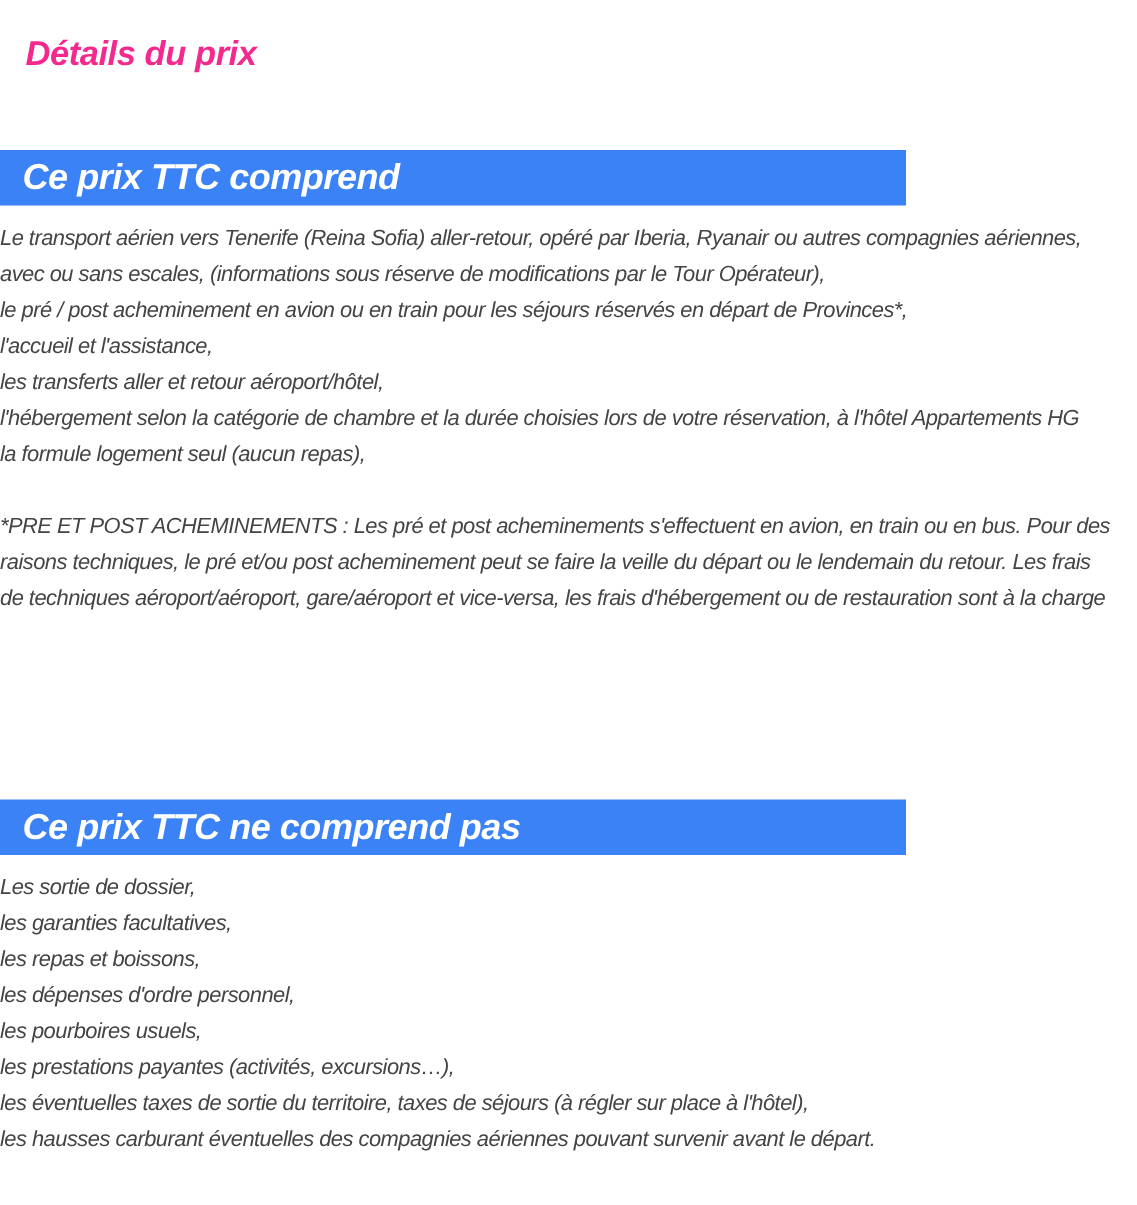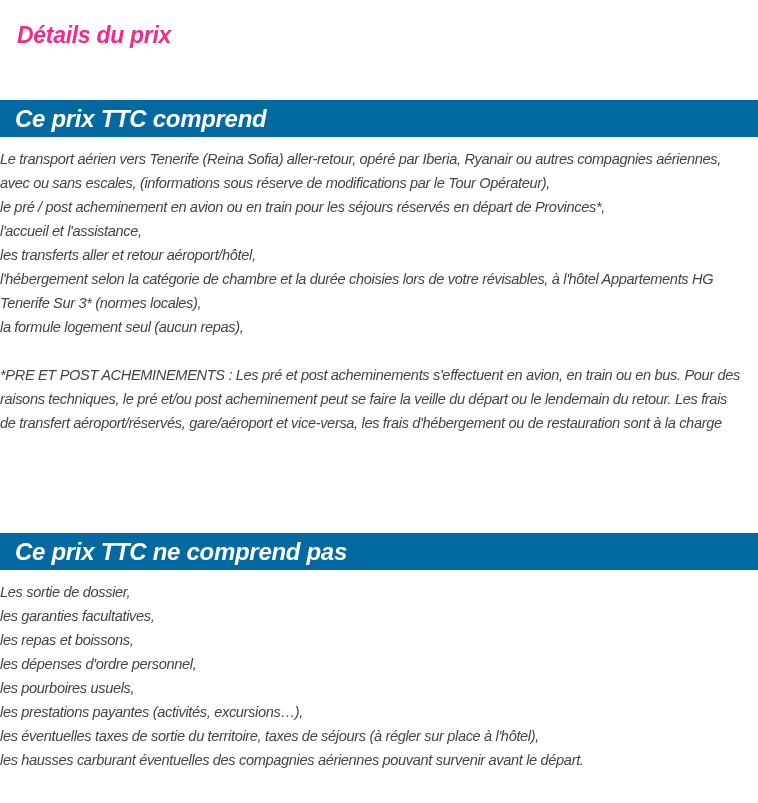--- a/index.html
+++ b/index.html
@@ -22,23 +22,23 @@
       font-size: 23px;
       font-weight: bold;
       font-style: italic;
       color: #f4298e;
       letter-spacing: -0.3px;
       line-height: 30px;
     }
     .section-bar {
       position: absolute;
       left: 0;
-      width: 758px;
+      width: 604px;
       height: 37px;
-      background: #0369a1;
+      background: #3b82f6;
       box-sizing: border-box;
       padding-left: 15px;
     }
     .section-bar h2 {
       margin: 0;
       font-size: 24px;
       font-weight: bold;
       font-style: italic;
       color: #ffffff;
       line-height: 37px;
@@ -73,27 +73,26 @@
 <div class="section-bar" id="bar-includes">
   <h2>Ce prix TTC comprend</h2>
 </div>
 
 <div class="section-body" id="body-includes">
   <p>Le transport aérien vers Tenerife (Reina Sofia) aller-retour, opéré par Iberia, Ryanair ou autres compagnies aériennes,</p>
   <p>avec ou sans escales, (informations sous réserve de modifications par le Tour Opérateur),</p>
   <p>le pré / post acheminement en avion ou en train pour les séjours réservés en départ de Provinces*,</p>
   <p>l'accueil et l'assistance,</p>
   <p>les transferts aller et retour aéroport/hôtel,</p>
-  <p>l'hébergement selon la catégorie de chambre et la durée choisies lors de votre révisables, à l'hôtel Appartements HG</p>
-  <p>Tenerife Sur 3* (normes locales),</p>
+  <p>l'hébergement selon la catégorie de chambre et la durée choisies lors de votre réservation, à l'hôtel Appartements HG</p>
   <p>la formule logement seul (aucun repas),</p>
   <div class="gap"></div>
   <p>*PRE ET POST ACHEMINEMENTS : Les pré et post acheminements s'effectuent en avion, en train ou en bus. Pour des</p>
   <p>raisons techniques, le pré et/ou post acheminement peut se faire la veille du départ ou le lendemain du retour. Les frais</p>
-  <p>de transfert aéroport/réservés, gare/aéroport et vice-versa, les frais d'hébergement ou de restauration sont à la charge</p>
+  <p>de techniques aéroport/aéroport, gare/aéroport et vice-versa, les frais d'hébergement ou de restauration sont à la charge</p>
 </div>
 
 <div class="section-bar" id="bar-excludes">
   <h2>Ce prix TTC ne comprend pas</h2>
 </div>
 
 <div class="section-body" id="body-excludes">
   <p>Les sortie de dossier,</p>
   <p>les garanties facultatives,</p>
   <p>les repas et boissons,</p>

